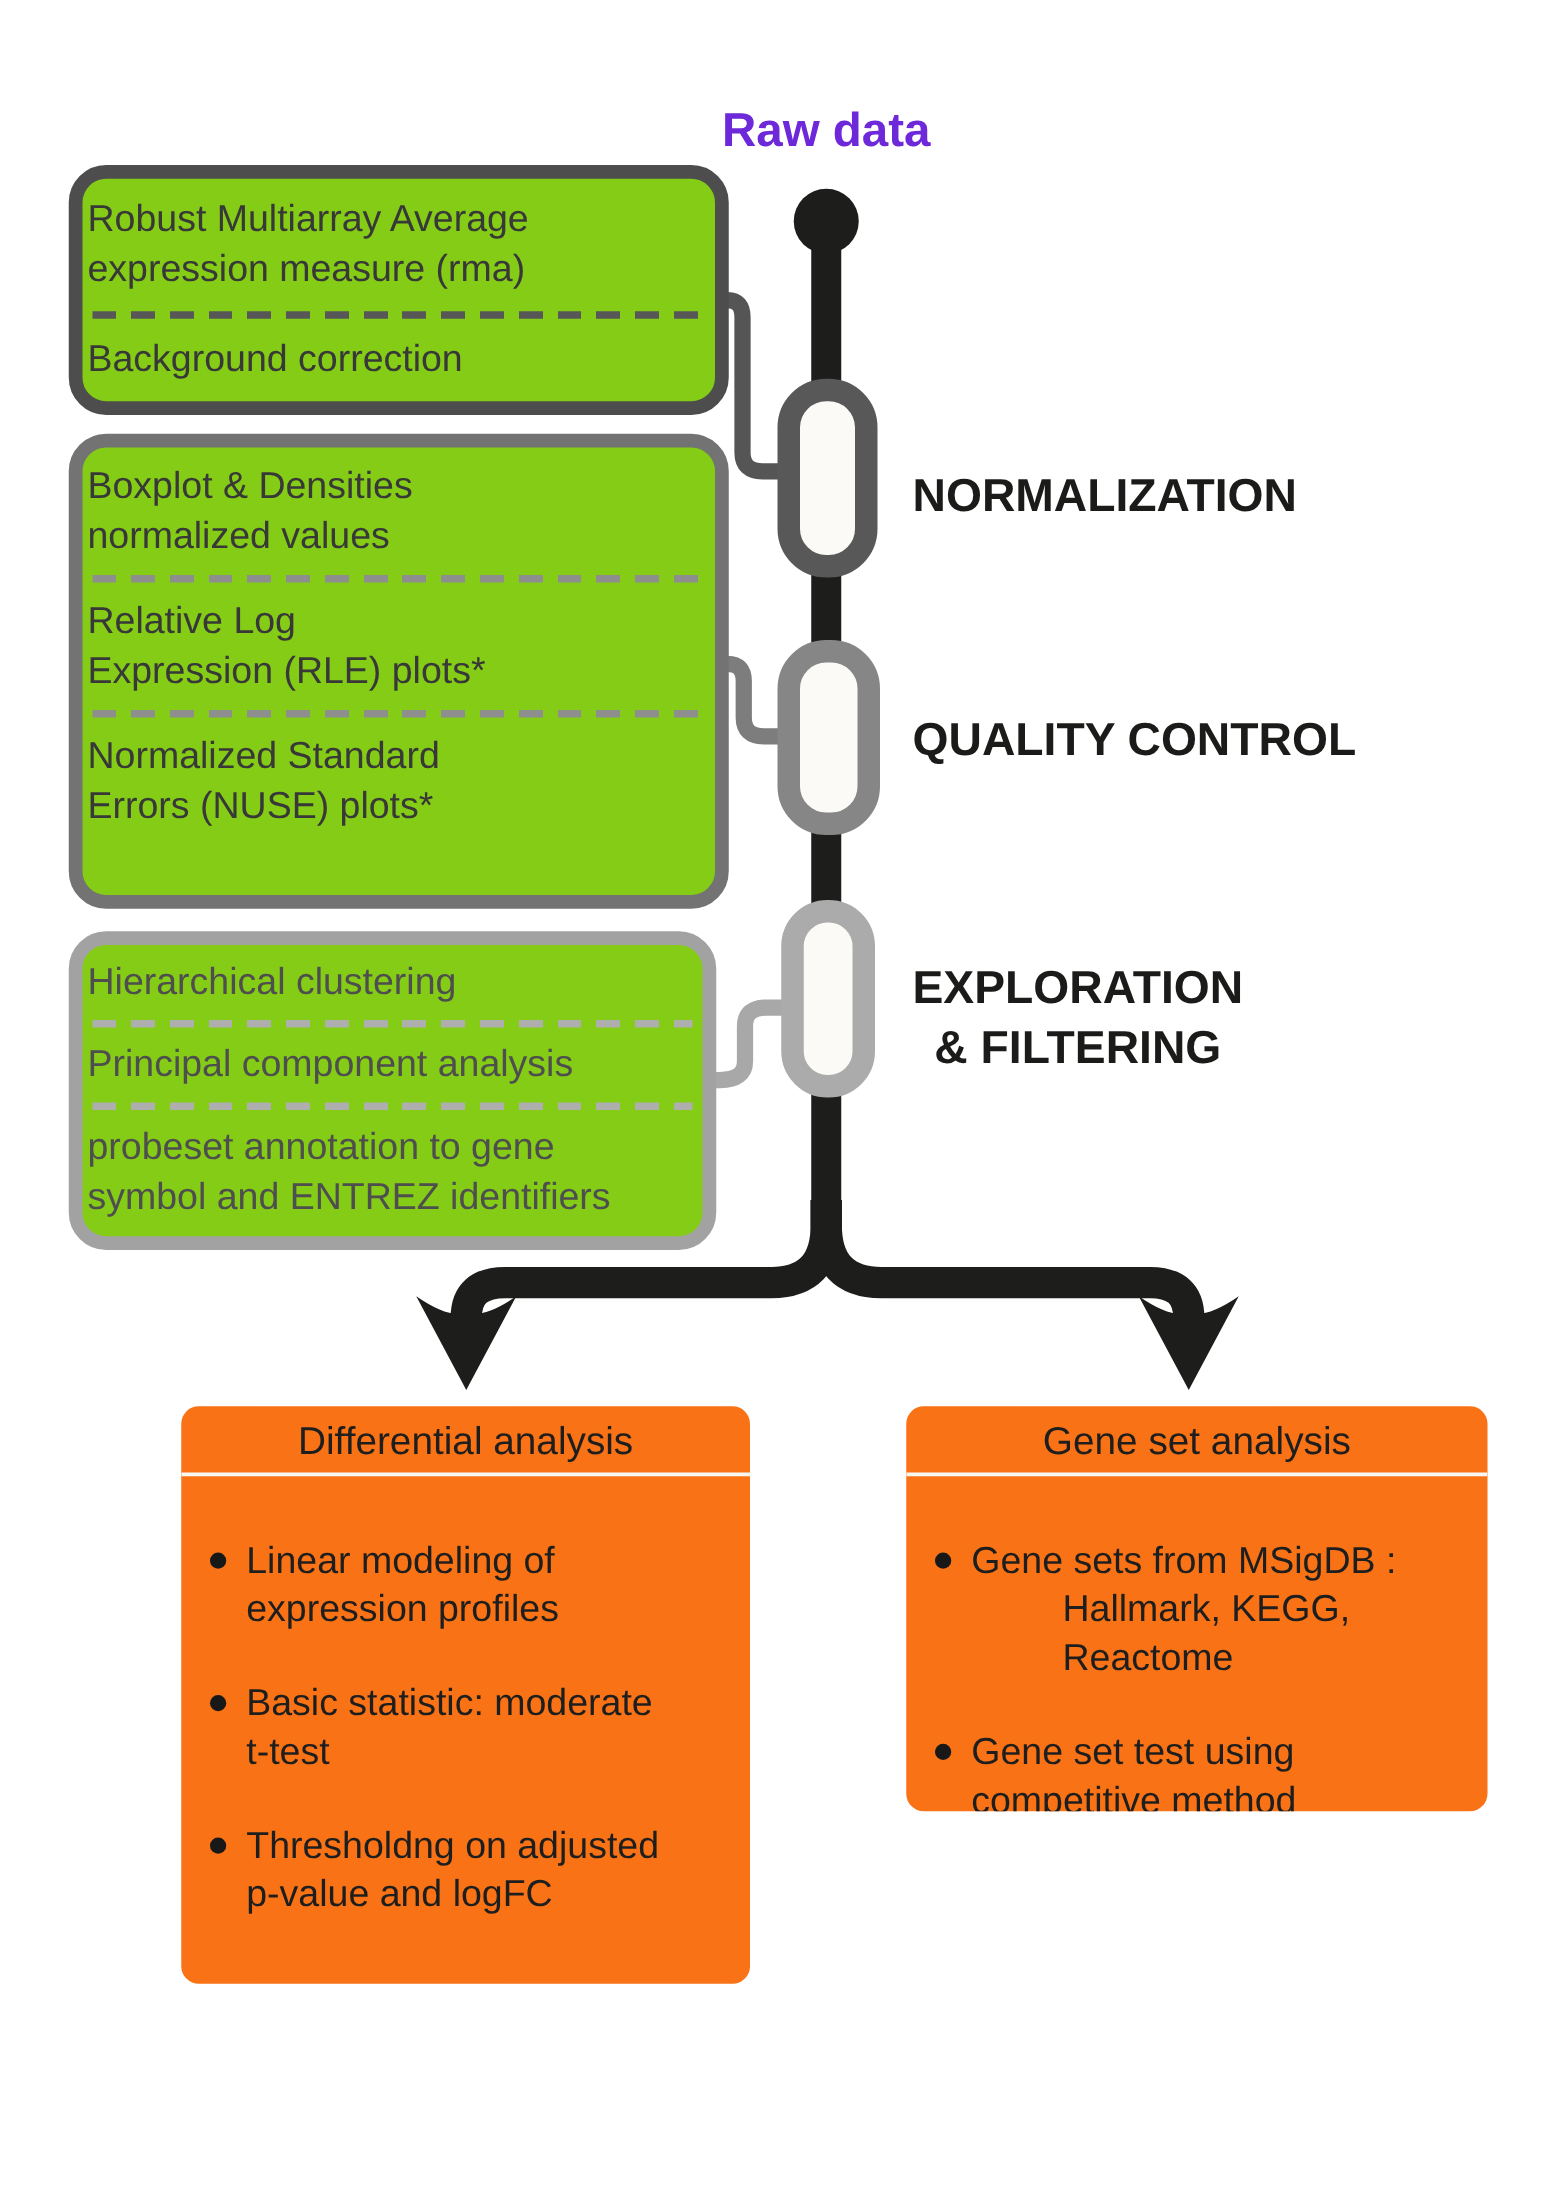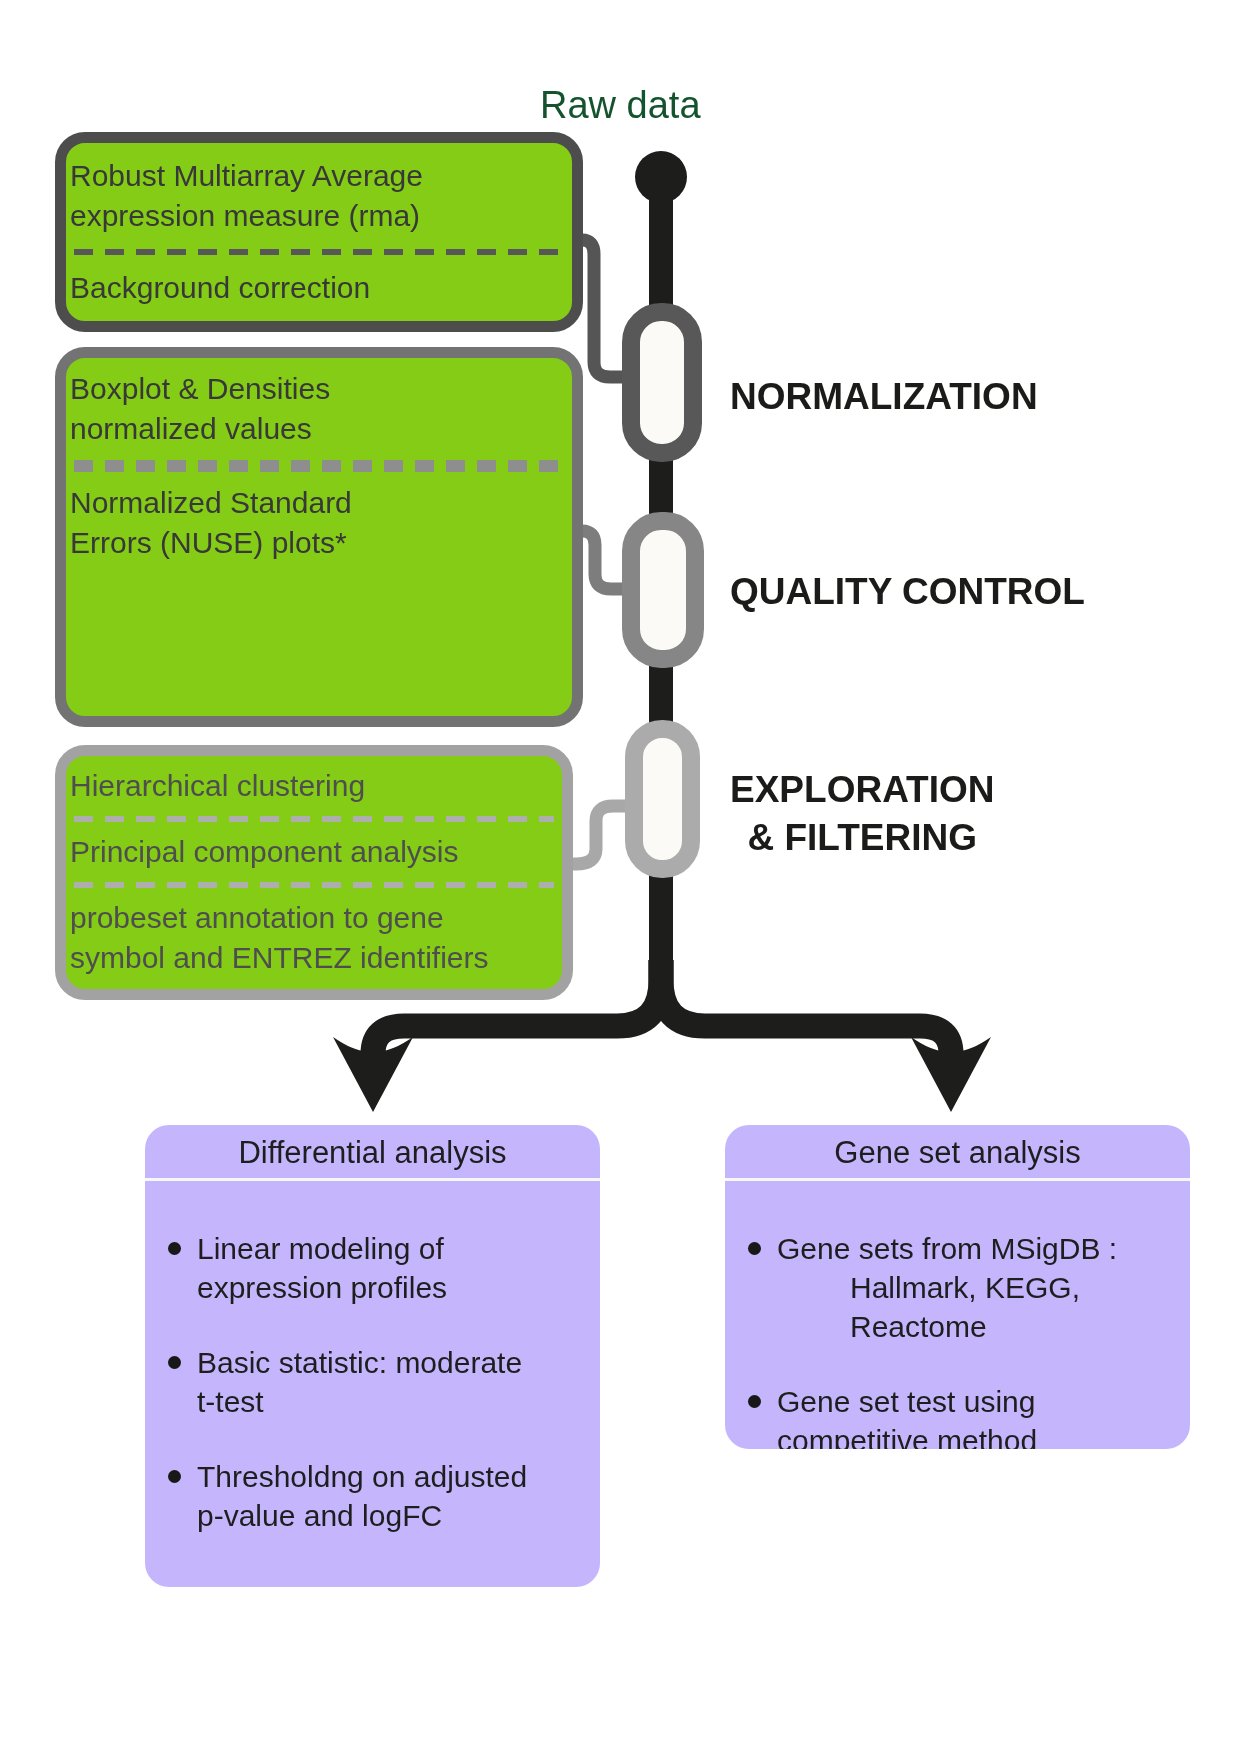--- a/index.html
+++ b/index.html
@@ -1,22 +1,22 @@
 <!DOCTYPE html>
 <html><head>
 <meta charset="utf-8">
 <style>
   html,body{margin:0;padding:0;background:#ffffff;}
   body{font-family:"Liberation Sans", sans-serif;}
   .canvas{position:relative;width:1240px;height:1753px;background:#ffffff;overflow:hidden;}
   .layer{position:absolute;left:0;top:0;}
 
   
-  .raw-label{position:absolute;left:540px;top:84px;width:242px;
-    font-size:38px;font-weight:normal;color:#14532d;letter-spacing:0px;}
+  .raw-label{position:absolute;left:540px;top:84px;width:242px;text-align:center;
+    font-size:38px;font-weight:bold;color:#6d28d9;letter-spacing:0px;}
 
   
   .stage-box{position:absolute;background:#84cc16;border-style:solid;border-radius:30px;
     overflow:hidden;box-sizing:border-box;}
   .stage-box .section{padding:11px 4px;}
   .stage-box .line{font-size:30px;line-height:40px;color:#383838;white-space:nowrap;}
   .box1{left:55px;top:132px;width:528px;height:200px;border:11px solid #4d4d4d;}
   .box1 .section{padding:13px 4px;}
   .box2{left:55px;top:347px;width:528px;height:380px;border:11px solid #737373;}
   .box3{left:55px;top:745px;width:518px;height:255px;border:11px solid #a2a2a2;}
@@ -28,21 +28,21 @@
   .dash3{background:repeating-linear-gradient(90deg,#aeaeae 0 19px,transparent 19px 31px);}
 
   
   .stage-label{position:absolute;left:730px;font-size:37px;font-weight:bold;color:#1b1b19;
     line-height:48px;white-space:nowrap;}
   .lbl-norm{top:373px;}
   .lbl-qc{top:568px;}
   .lbl-explore{top:766px;text-align:center;}
 
   
-  .analysis-box{position:absolute;background:#c4b5fd;border-radius:24px;box-sizing:border-box;overflow:hidden;}
+  .analysis-box{position:absolute;background:#f97316;border-radius:14px;box-sizing:border-box;overflow:hidden;}
   .an-left{left:145px;top:1125px;width:455px;height:462px;}
   .an-right{left:725px;top:1125px;width:465px;height:324px;}
   .an-header{height:53px;border-bottom:3px solid #f7f7f4;text-align:center;
     font-size:31px;color:#1e1e1e;line-height:56px;}
   .an-bullets{padding:12px 6px 0 0;}
   .bullet{position:relative;padding-left:52px;margin-bottom:10px;margin-top:36px;}
   .bullet .dot{position:absolute;left:23px;top:13px;width:13px;height:13px;border-radius:50%;background:#181818;}
   .bullet .bl{font-size:30px;line-height:39px;color:#1e1e1e;white-space:nowrap;}
   .bullet .bl.indent2{padding-left:73px;}
 </style>
@@ -82,20 +82,24 @@
       <div class="line">Background correction</div>
     </div>
   </div>
 
   <div class="stage-box box2">
     <div class="section">
       <div class="line">Boxplot &amp; Densities</div>
       <div class="line">normalized values</div>
     </div>
     <div class="dash-sep dash2"></div>
+    <div class="section">
+      <div class="line">Relative Log</div>
+      <div class="line">Expression (RLE) plots*</div>
+    </div>
     <div class="dash-sep dash2"></div>
     <div class="section">
       <div class="line">Normalized Standard</div>
       <div class="line">Errors (NUSE) plots*</div>
     </div>
   </div>
 
   <div class="stage-box box3">
     <div class="section">
       <div class="line">Hierarchical clustering</div>

